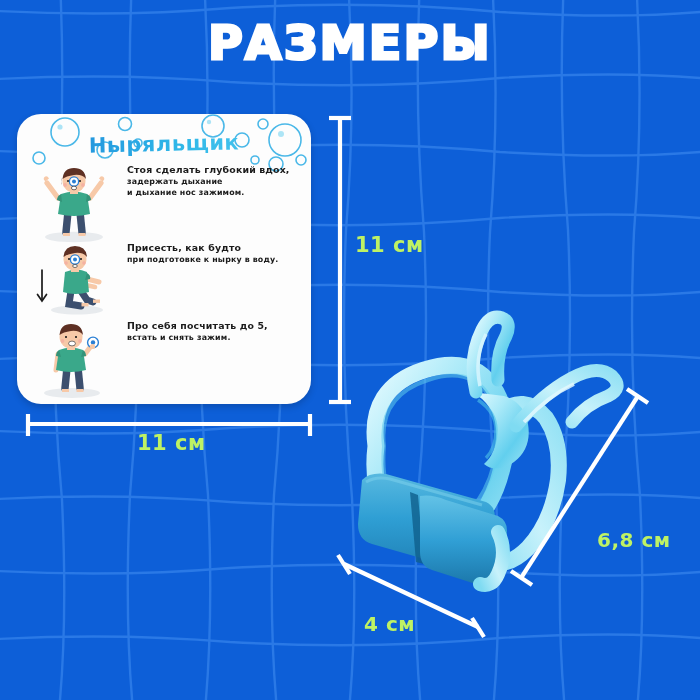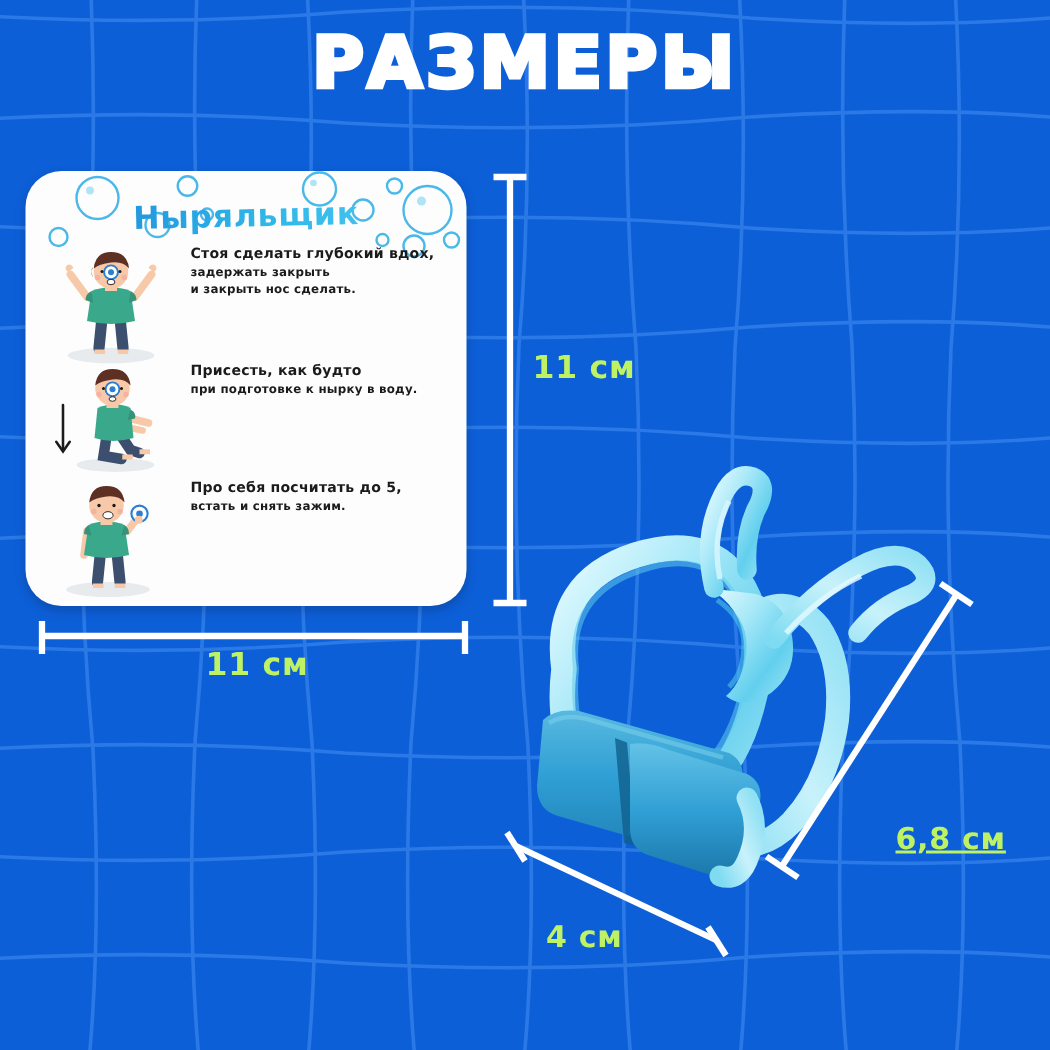--- a/index.html
+++ b/index.html
@@ -211,22 +211,22 @@
 
             <ellipse cx="49" cy="22" rx="2.6" ry="1.8" fill="#fff" stroke="#1b1b1b" stroke-width=".6"></ellipse>
             <circle cx="43" cy="15" r="1" fill="#1b1b1b"></circle>
             <circle cx="55" cy="15" r="1" fill="#1b1b1b"></circle>
             <circle cx="40" cy="19" r="1.9" fill="#f4a9a0" opacity=".75"></circle>
             <circle cx="58" cy="19" r="1.9" fill="#f4a9a0" opacity=".75"></circle>
           </svg>
         </div>
         <div class="step-text">
           <span class="cap">Стоя сделать глубокий вдох,</span>
-          <span>задержать закрыть</span>
-          <span>и закрыть нос сделать.</span>
+          <span>задержать дыхание</span>
+          <span>и дыхание нос зажимом.</span>
         </div>
       </div>
 
       <div class="step">
         <div class="step-figure">
           <svg viewBox="0 0 98 78" width="98" height="78">
             <ellipse cx="52" cy="66" rx="26" ry="4.6" fill="#e8ebee"></ellipse>
 
             <g stroke="#1b1b1b" stroke-width="1.7" fill="none" stroke-linecap="round">
               <path d="M17 26 L17 56"></path>
@@ -379,17 +379,17 @@
       <line x1="344" y1="564" x2="478" y2="627"></line>
       <line x1="338" y1="555" x2="350" y2="574"></line>
       <line x1="472" y1="618" x2="484" y2="637"></line>
     </g>
   </svg>
 
   <div class="dim-label" style="left:355px; top:234px;">11 см</div>
 
   <div class="dim-label" style="left:137px; top:432px;">11 см</div>
 
-  <div class="dim-label small" style="left:597px; top:548px;text-decoration:underline;">6,8 см</div>
+  <div class="dim-label small" style="left:597px; top:529px;">6,8 см</div>
 
   <div class="dim-label small" style="left:364px; top:613px;">4 см</div>
 
 </div>
 
 </body></html>

